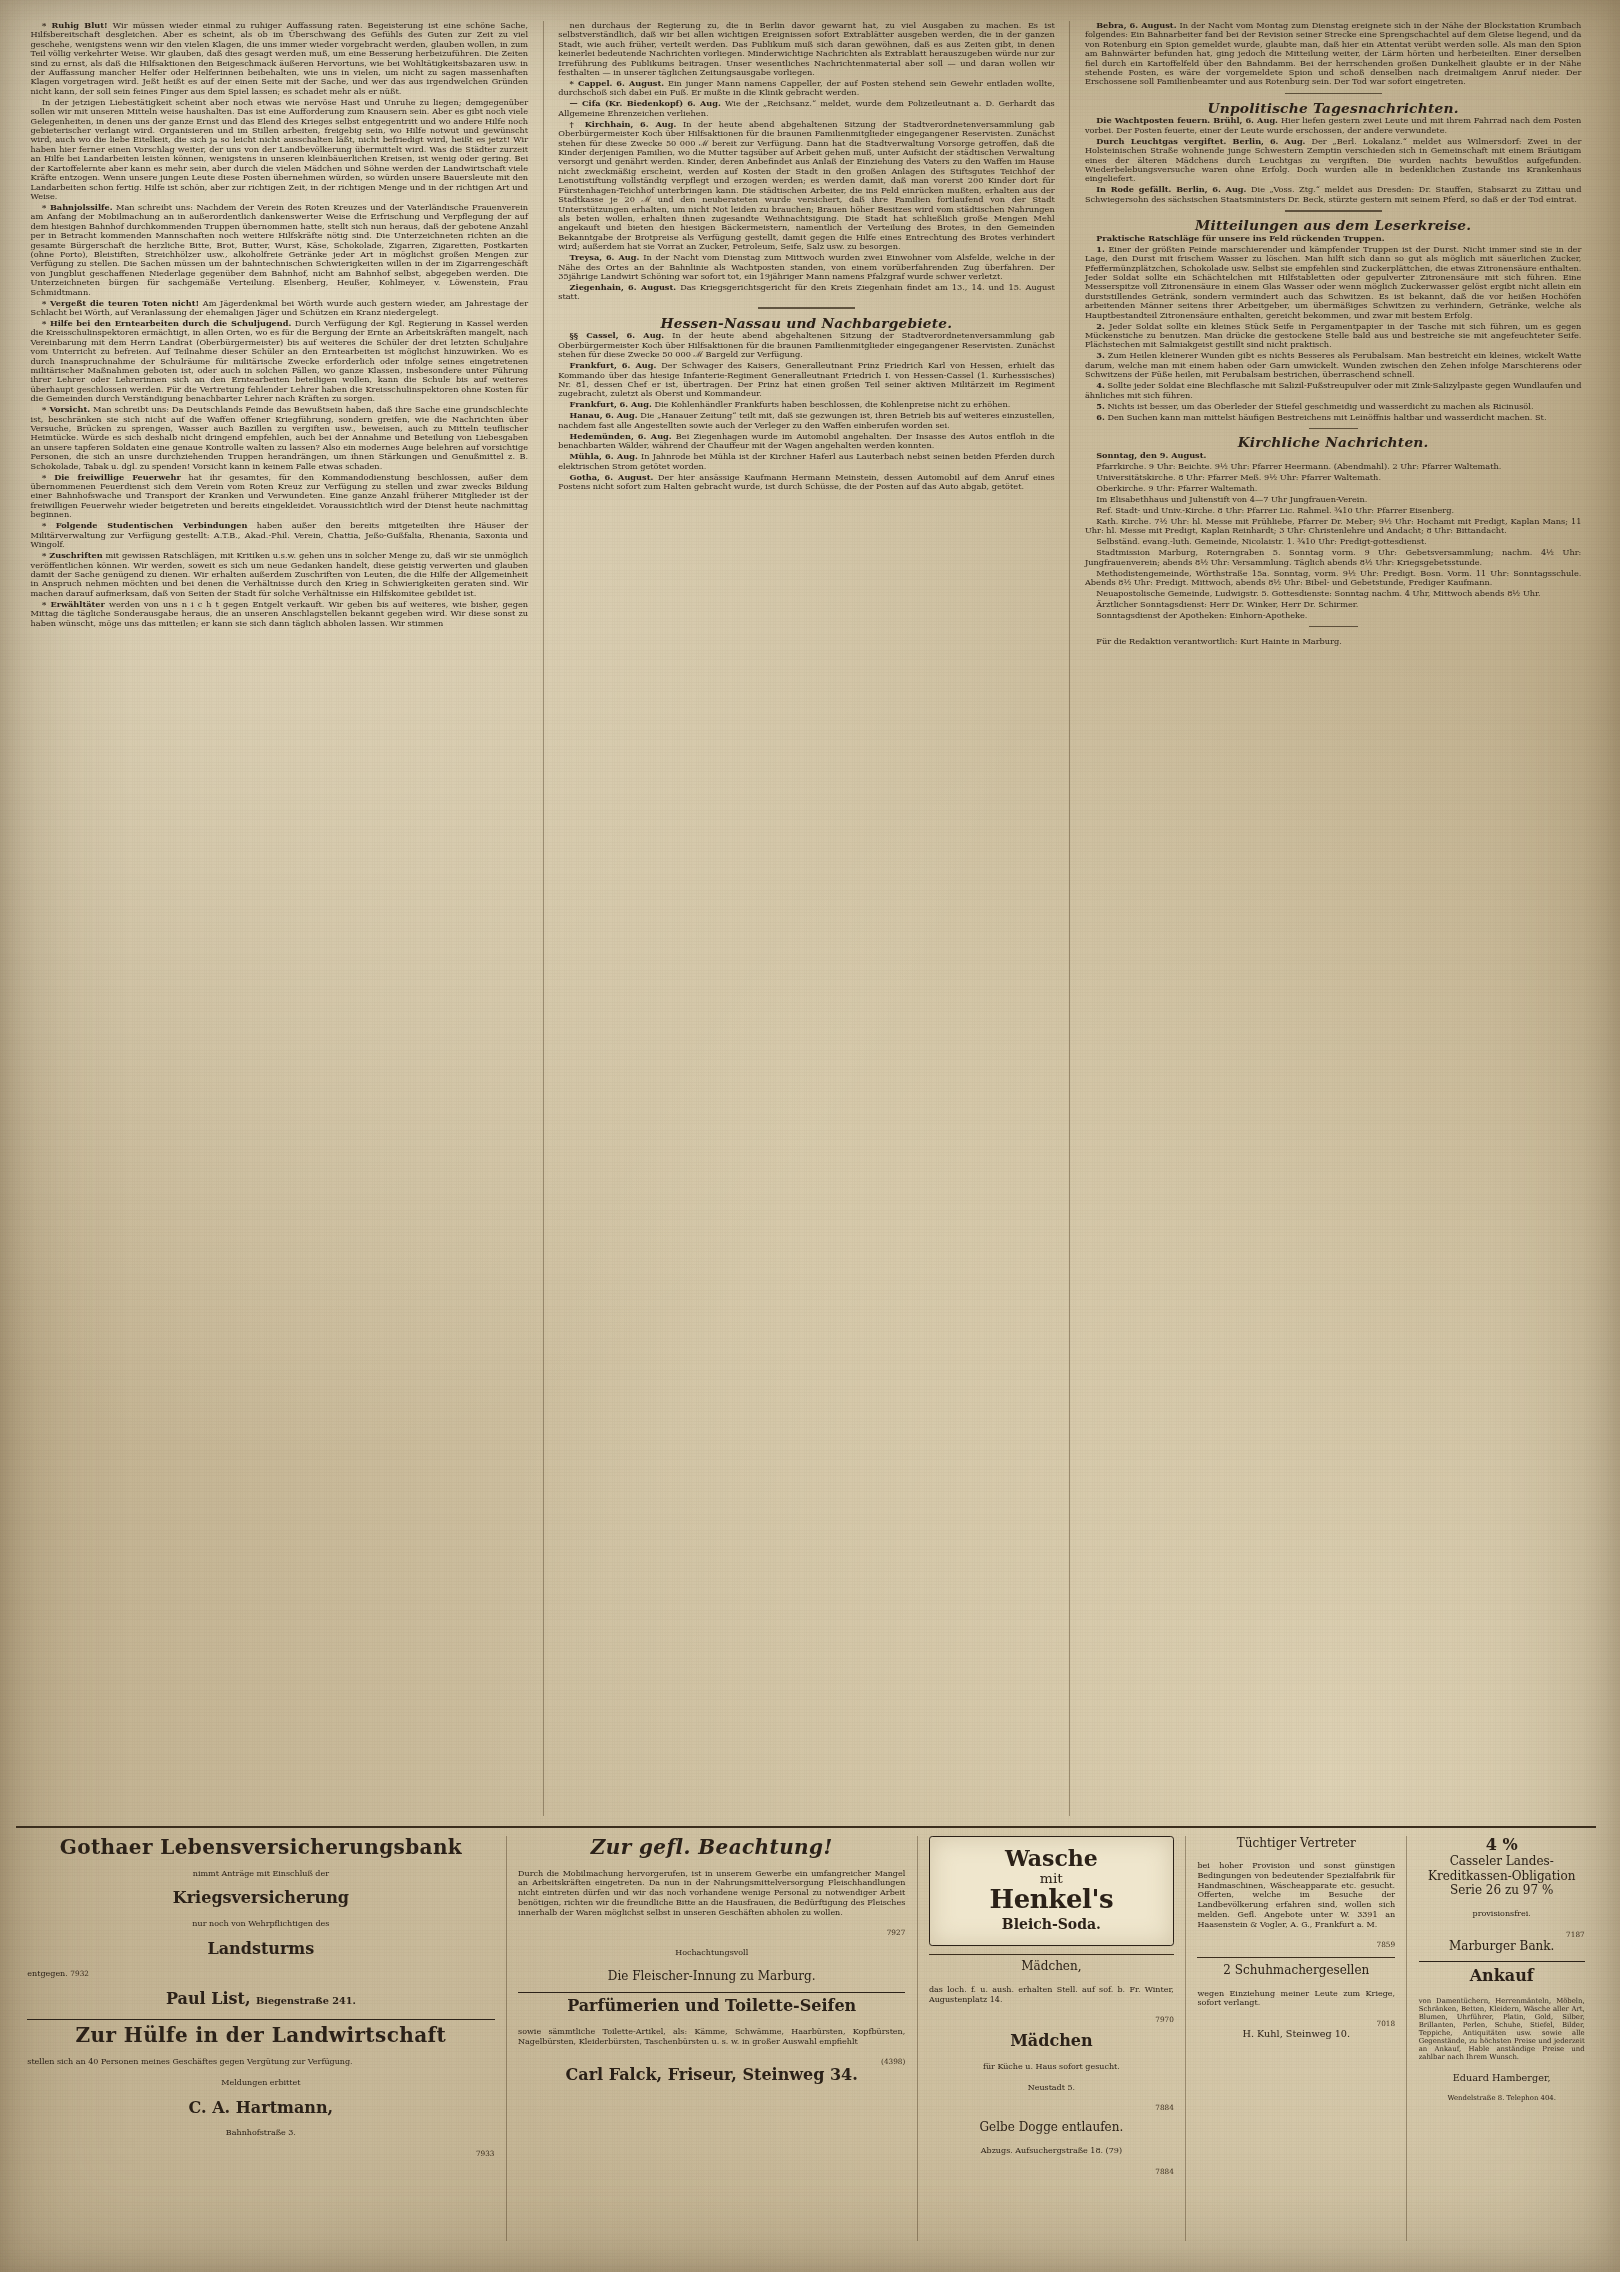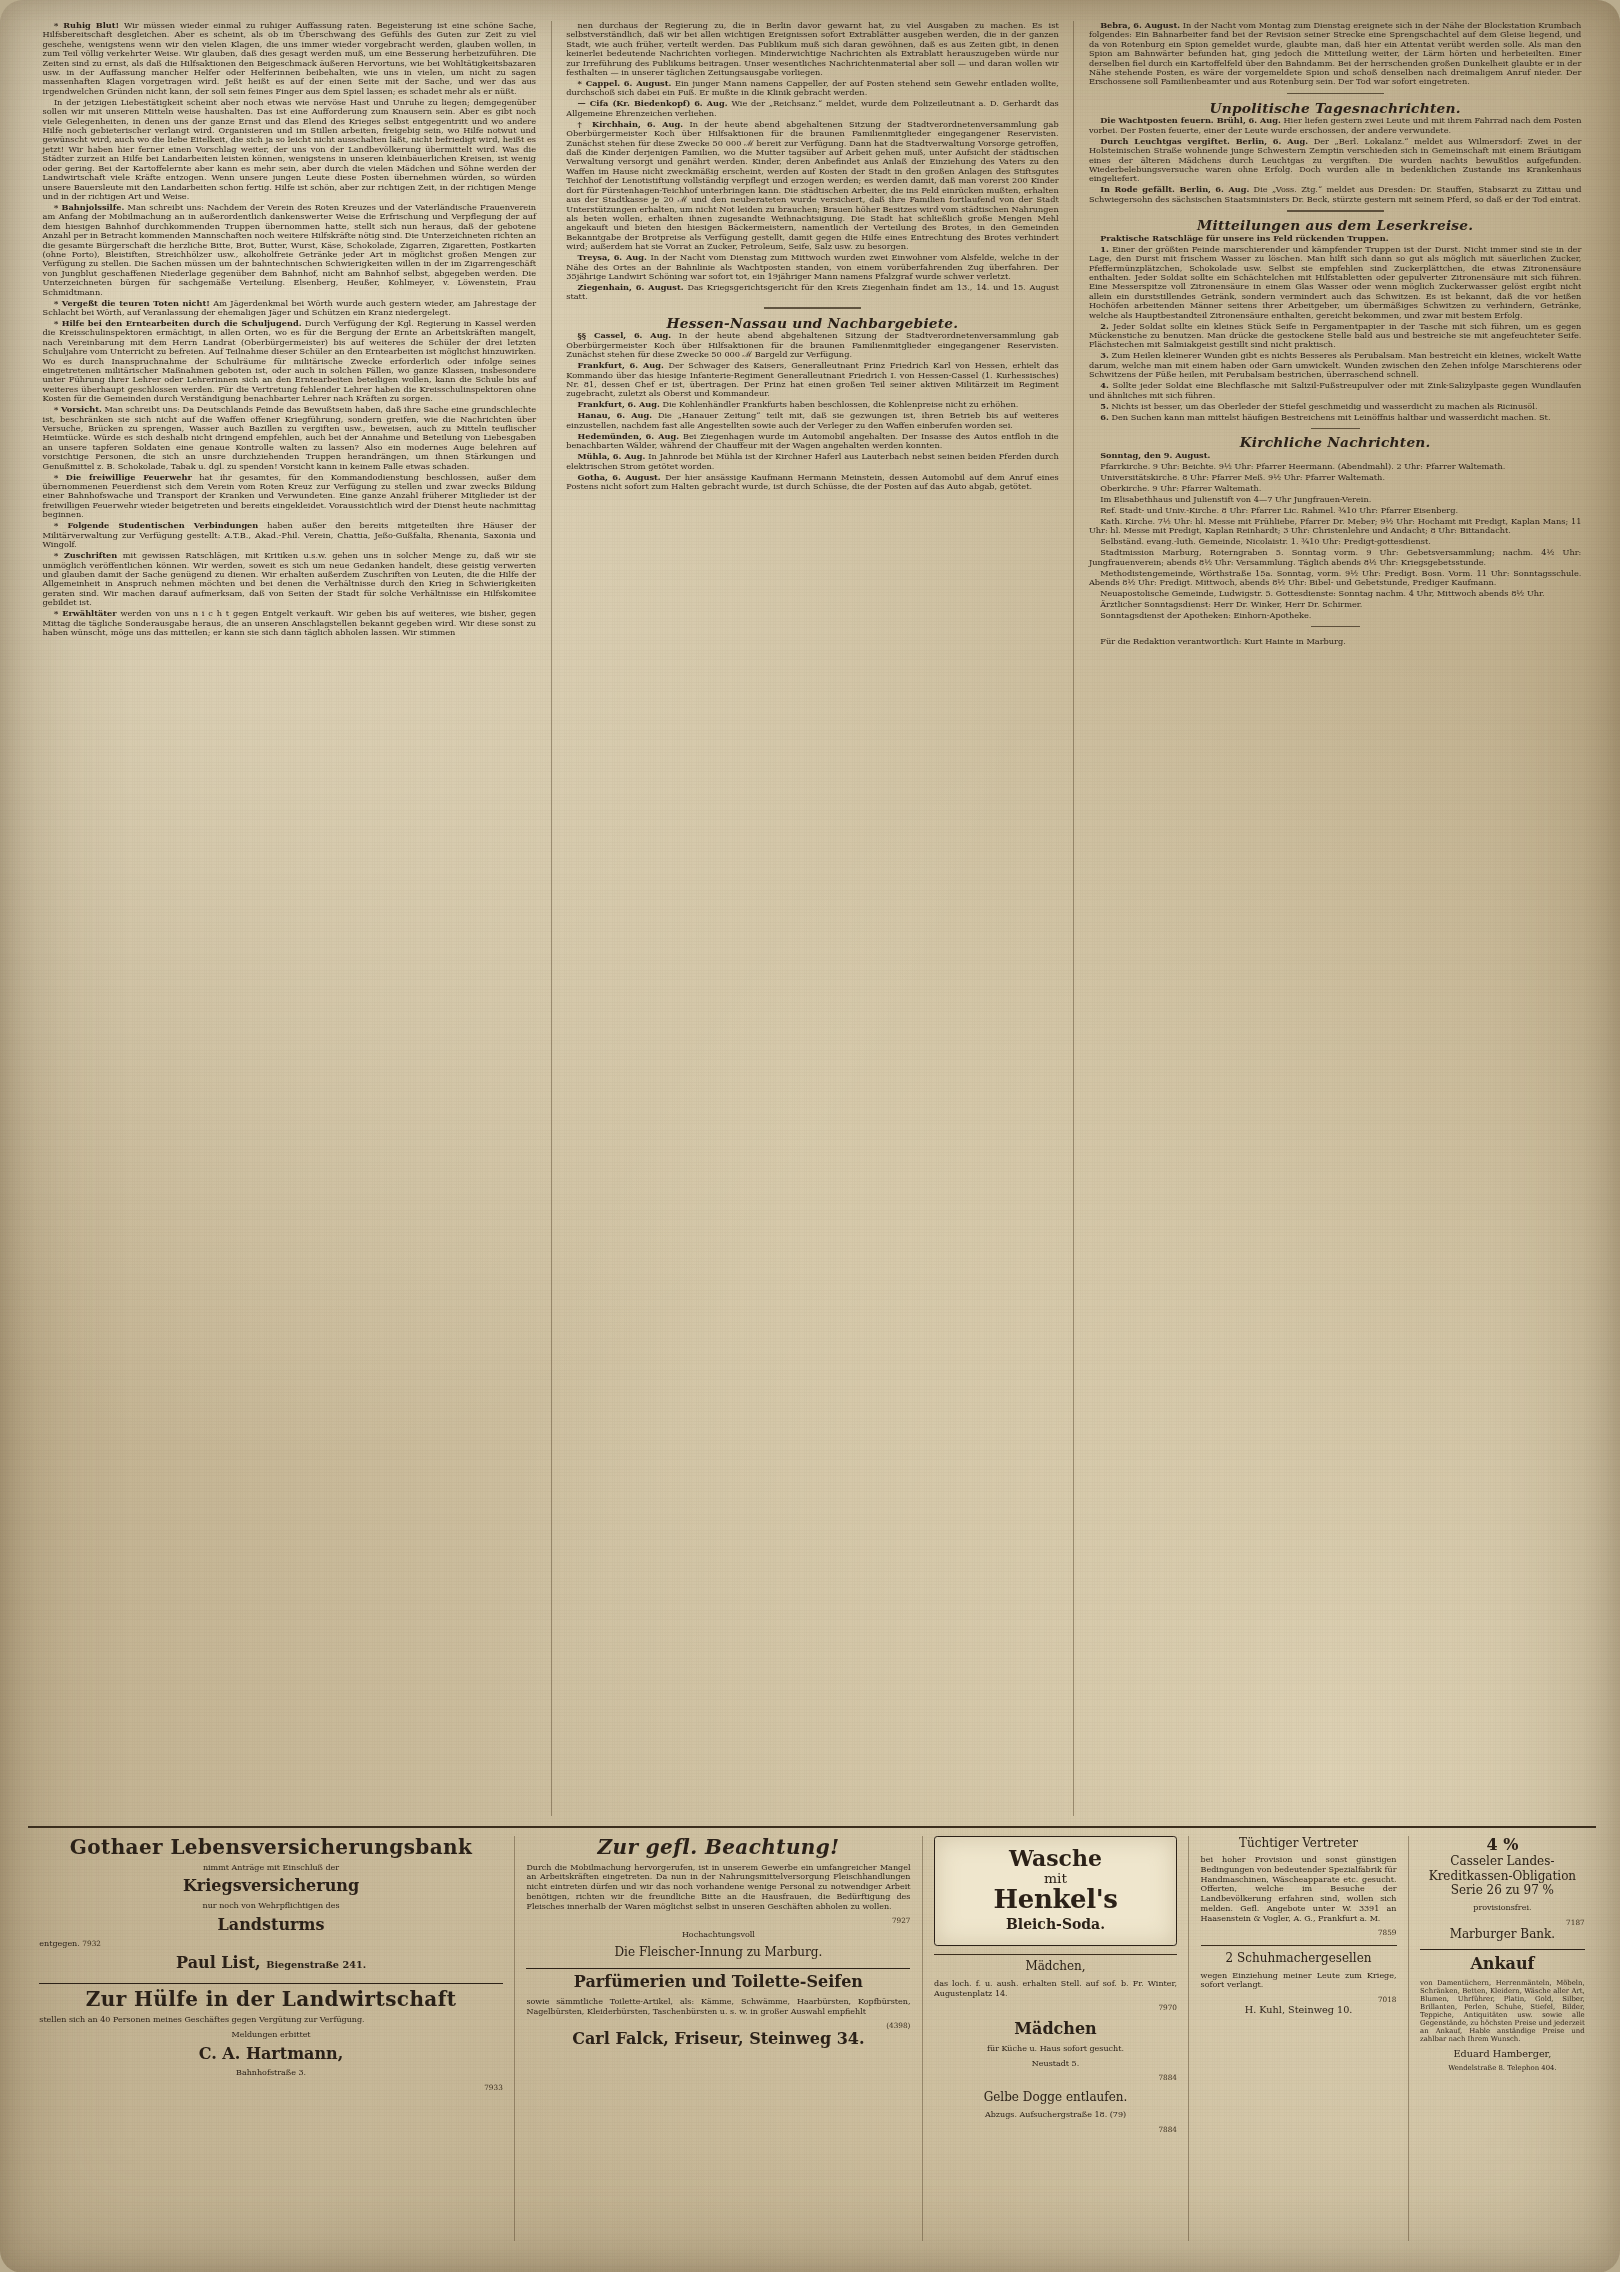--- a/index.html
+++ b/index.html
@@ -18,22 +18,21 @@
     position: relative;
     width: 1620px;
     height: 2273px;
     box-sizing: border-box;
     background:
       radial-gradient(ellipse at 18% 12%, rgba(255,250,232,0.55) 0%, rgba(255,250,232,0) 42%),
       radial-gradient(ellipse at 82% 78%, rgba(255,248,225,0.45) 0%, rgba(255,248,225,0) 45%),
       radial-gradient(ellipse at 50% 50%, rgba(201,185,150,0.25) 0%, rgba(150,131,95,0.32) 100%),
       linear-gradient(115deg, #d9cdb0 0%, #cfc0a0 25%, #d6c9ab 50%, #c9b997 75%, #d3c5a5 100%);
     overflow: hidden;
-    padding: 21px 24px 13px 28px;
-    border-radius: 23px;
+    padding: 21px 24px 13px 16px;
   }
   .page:before {
     content: "";
     position: absolute;
     inset: 0;
     pointer-events: none;
     background:
       repeating-linear-gradient(90deg, rgba(120,100,70,0.045) 0px, rgba(120,100,70,0.045) 0.8px, rgba(0,0,0,0) 0.8px, rgba(0,0,0,0) 2.4px),
       repeating-linear-gradient(0deg, rgba(110,92,62,0.05) 0px, rgba(110,92,62,0.05) 0.8px, rgba(0,0,0,0) 0.8px, rgba(0,0,0,0) 3.2px);
     mix-blend-mode: multiply;
@@ -145,21 +144,21 @@
   .ad-title-sm {
     font-size: 9.7px;
     font-weight: normal;
     text-align: center;
     line-height: 11.3px;
   }
   .ad-text {
     font-size: 8px;
     line-height: 9.7px;
     text-align: justify;
-    margin: 5px 0;
+    margin: 11px 0;
   }
   .ad-center { text-align: center; }
   .ad-num {
     font-size: 7.3px;
     text-align: right;
     color: #3a2d1d;
   }
   .ad-rule { border-top: 0.8px solid #3a2d1d; margin: 4.9px 0; }
   .ad-rule.thick { border-top: 1.6px solid #2b2118; }
 

